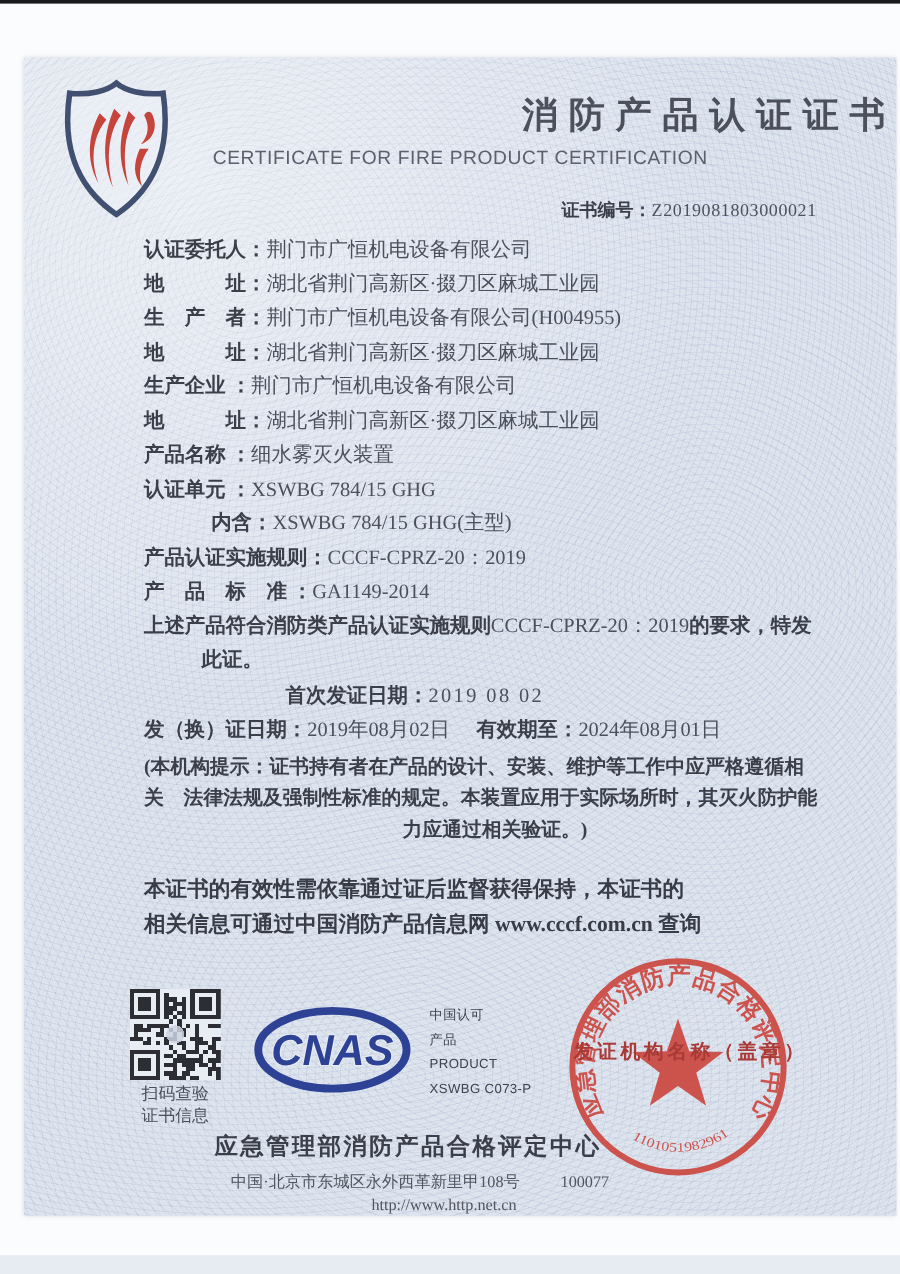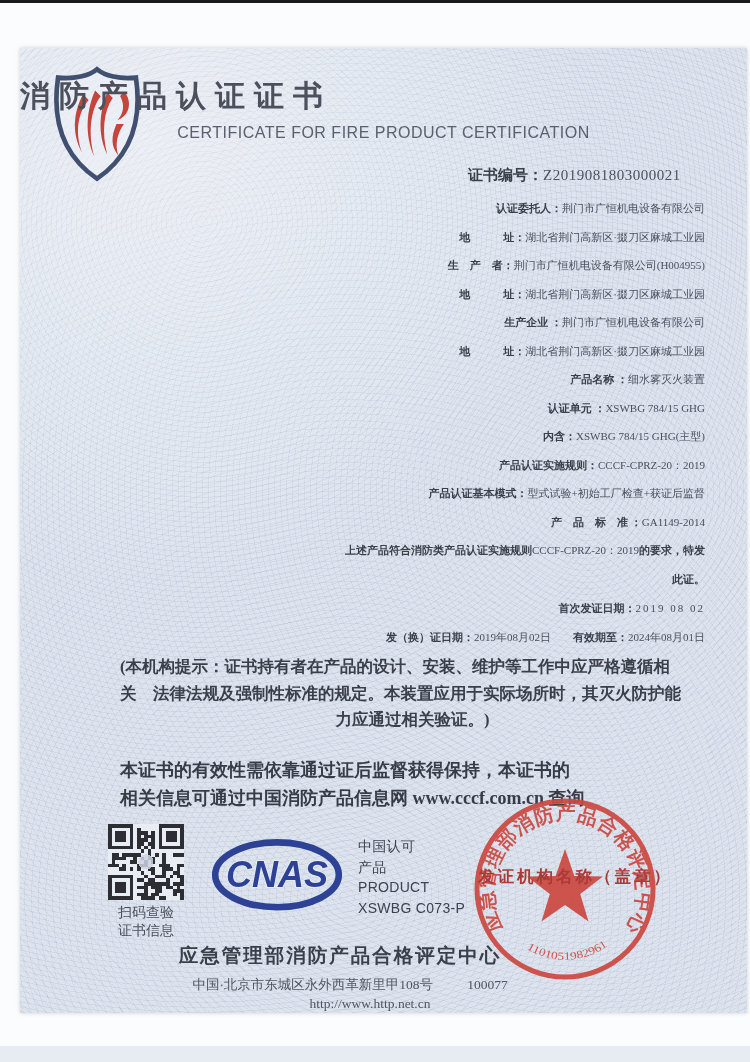--- a/index.html
+++ b/index.html
@@ -14,49 +14,49 @@
       radial-gradient(circle at 18% 10%, rgba(255,255,255,.45), transparent 42%),
       repeating-radial-gradient(circle at 25% 18%, rgba(96,122,170,.10) 0 1px, transparent 1px 5px),
       repeating-radial-gradient(circle at 78% 46%, rgba(96,122,170,.09) 0 1px, transparent 1px 6px),
       repeating-radial-gradient(circle at 45% 88%, rgba(96,122,170,.09) 0 1px, transparent 1px 7px),
       #dee4ee;
     box-shadow:0 0 4px rgba(120,130,150,.35);
   }
 
   .logo { position:absolute; left:26px; top:16px; width:102px; height:120px; }
 
-  .title { position:absolute; left:0; right:0; top:28px; text-align:left;
+  .title { position:absolute; left:0; right:0; top:28px; text-align:right;
     font-size:30px; font-weight:700; letter-spacing:9px; color:#4b505c;font-family:Liberation Mono, monospace; }
   .subtitle { position:absolute; left:0; right:0; top:76px; text-align:center;
     font-family:"Liberation Sans","DejaVu Sans",sans-serif;
     font-size:16px; color:#5a606d; letter-spacing:.5px; }
   .cert-no { position:absolute; left:420px; top:118px; font-size:15px; color:#4c525e;margin-left:28px; }
   .cert-no .num { font-family:"Liberation Serif","DejaVu Serif",serif; letter-spacing:.5px; }
 
   .body-block { position:absolute; left:100px; top:146px; width:585px; }
-  .row { height:28.5px; line-height:28.5px; white-space:nowrap; font-size:11px;text-align:right; }
+  .row { height:28.5px; line-height:28.5px; white-space:nowrap; font-size:17px; }
   .lbl { font-weight:700; color:#3a3f4a; }
   .val { font-weight:400; color:#4a505c; }
   .row.indent { padding-left:56px; }
   .stmt2 { margin-top:0;margin-left:48px; }
   .first-issue { padding-left:118px; margin-top:1px; }
   .first-issue .val { letter-spacing:2px; }
   .issue-row .gap { display:inline-block; width:22px; }
   .note { font-size:16.5px; font-weight:700; color:#3a3f4a; line-height:26.5px; margin-top:3px; }
   .note .ctr { text-align:center; }
   .validity { margin-top:22px; text-align:left; font-size:18px; font-weight:700;
     color:#373c47; line-height:28.5px; }
 
   .qr { position:absolute; left:88px; top:776px; width:76px; height:76px; }
   .qr-caption { position:absolute; left:76px; top:856px; width:100px; text-align:center;
     font-size:14px; color:#4a4f5b; line-height:18px; }
   .cnas { position:absolute; left:188px; top:788px; width:138px; height:80px; }
   .accredit { position:absolute; left:338px; top:788px;
     font-family:"Liberation Sans","DejaVu Sans",sans-serif;
-    font-size:14px; color:#3d424e; line-height:20.5px; letter-spacing:.3px; }
+    font-size:11px; color:#3d424e; line-height:20.5px; letter-spacing:.3px; }
 
   .seal { position:absolute; left:440px; top:736px; width:210px; height:210px; z-index:2; opacity:.92; }
   .seal-overlay { position:absolute; left:438px; top:818px; width:235px; text-align:center; z-index:3;
     font-size:16.5px; font-weight:700; color:#aa3a36; letter-spacing:3px; }
 
   .org-name { position:absolute; left:0; width:640px; top:894px; text-align:center;
     font-size:19.5px; font-weight:700; color:#3a3f4a; letter-spacing:2px; z-index:1; }
   .org-addr { position:absolute; left:0; width:640px; top:928px; text-align:center;
     font-size:13.5px; color:#50555f; z-index:1;padding-left:20px; }
   .org-addr .pc { display:inline-block; margin-left:34px; }
@@ -91,21 +91,20 @@
     <div class="row"><span class="lbl">认证委托人：</span><span class="val">荆门市广恒机电设备有限公司</span></div>
     <div class="row"><span class="lbl">地　　　址：</span><span class="val">湖北省荆门高新区·掇刀区麻城工业园</span></div>
     <div class="row"><span class="lbl">生　产　者：</span><span class="val">荆门市广恒机电设备有限公司(H004955)</span></div>
     <div class="row"><span class="lbl">地　　　址：</span><span class="val">湖北省荆门高新区·掇刀区麻城工业园</span></div>
     <div class="row"><span class="lbl">生产企业 ：</span><span class="val">荆门市广恒机电设备有限公司</span></div>
     <div class="row"><span class="lbl">地　　　址：</span><span class="val">湖北省荆门高新区·掇刀区麻城工业园</span></div>
     <div class="row"><span class="lbl">产品名称 ：</span><span class="val">细水雾灭火装置</span></div>
     <div class="row"><span class="lbl">认证单元 ：</span><span class="val">XSWBG 784/15 GHG</span></div>
     <div class="row indent"><span class="lbl">内含：</span><span class="val">XSWBG 784/15 GHG(主型)</span></div>
     <div class="row"><span class="lbl">产品认证实施规则：</span><span class="val">CCCF-CPRZ-20：2019</span></div>
-    <div class="row"><span class="lbl">产品认证基本模式：</span><span class="val">型式试验+初始工厂检查+获证后监督</span></div>
     <div class="row"><span class="lbl">产　品　标　准 ：</span><span class="val">GA1149-2014</span></div>
 
     <div class="row stmt">
       <span class="lbl">上述产品符合消防类产品认证实施规则</span><span class="val">CCCF-CPRZ-20：2019</span><span class="lbl">的要求，特发</span>
     </div>
     <div class="row stmt2">
       <span class="lbl">此证。</span>
     </div>
 
     <div class="row first-issue">

